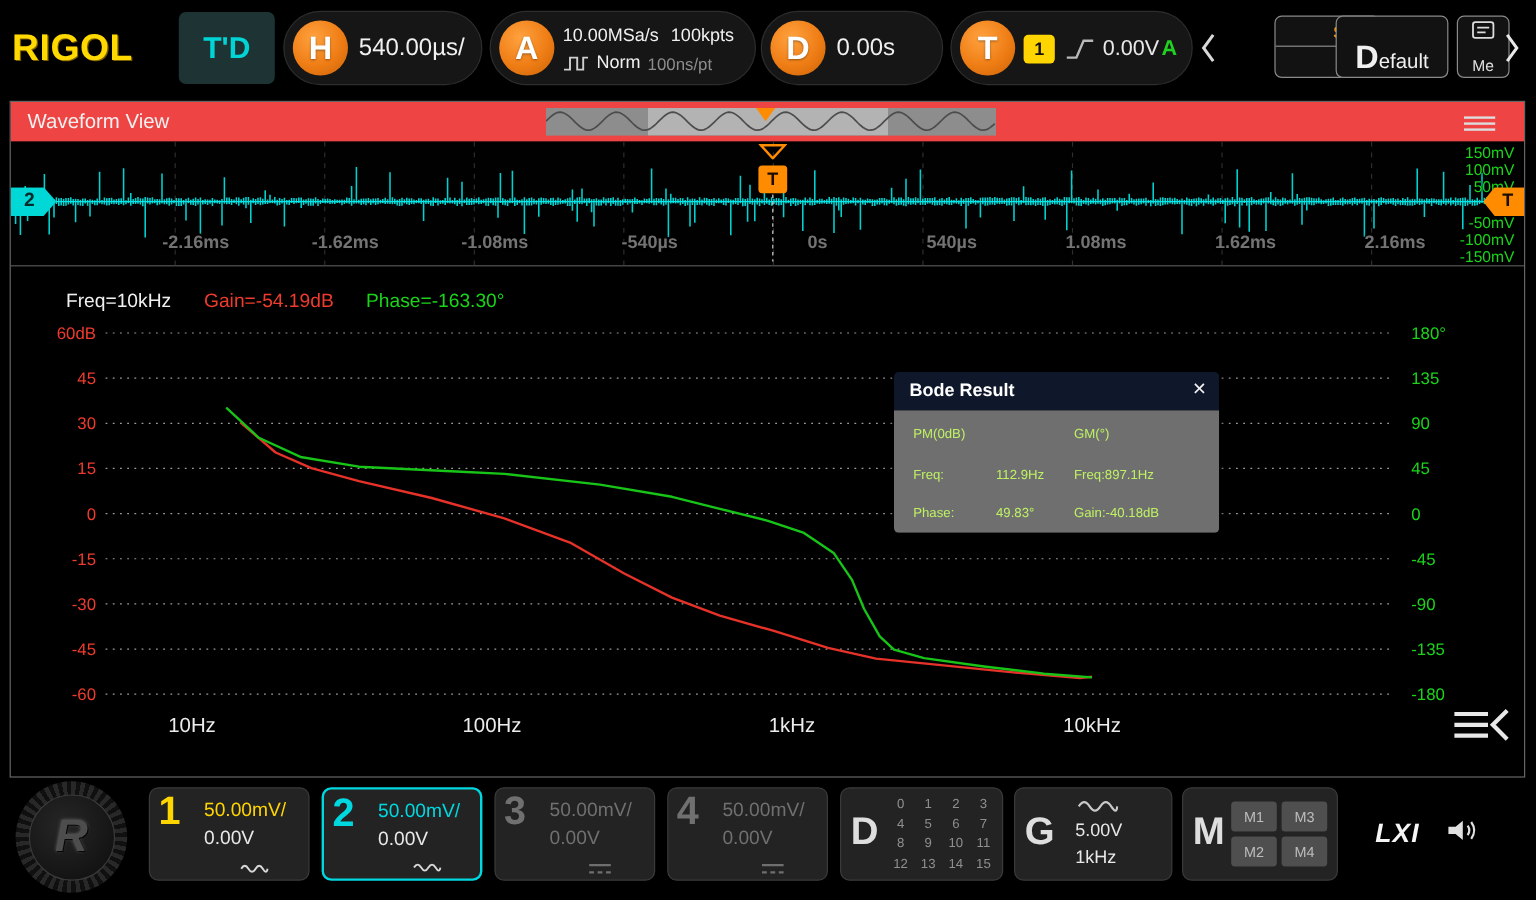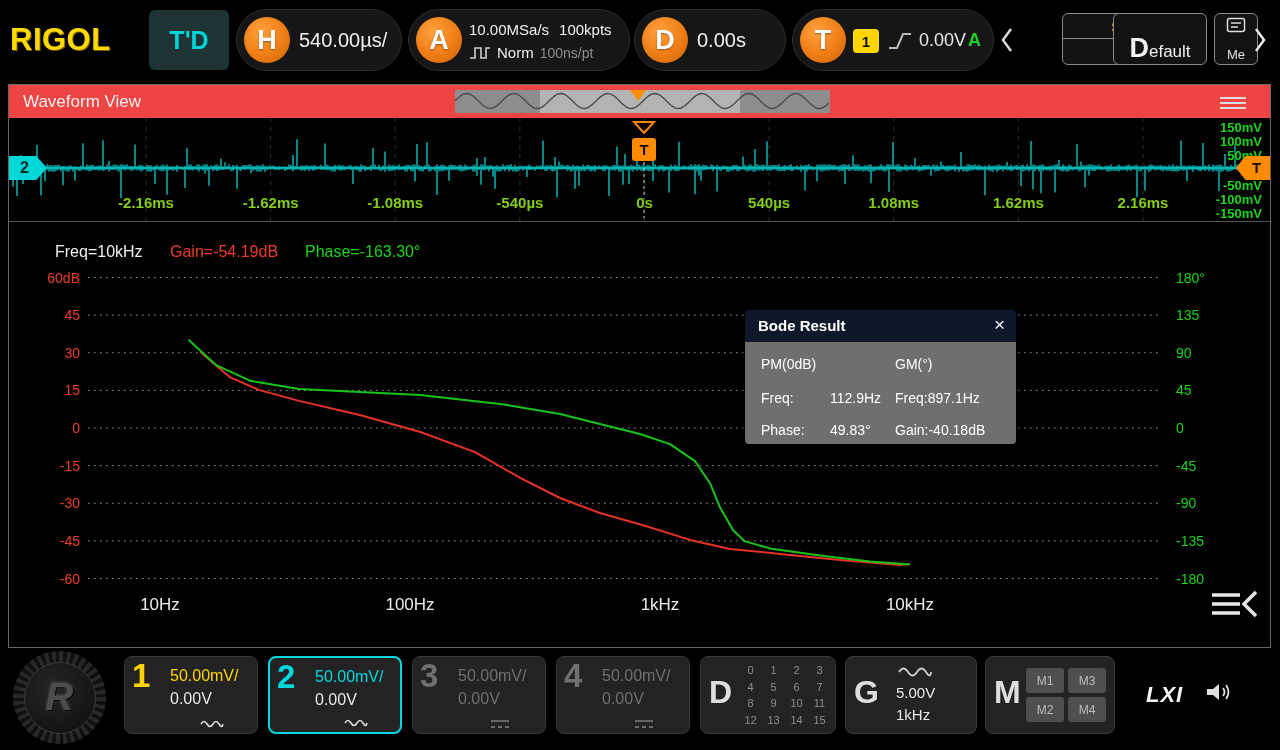--- a/index.html
+++ b/index.html
@@ -46,35 +46,35 @@
   #preview-trig{position:absolute;left:175px;top:0;width:0;height:0;border-left:8px solid transparent;border-right:8px solid transparent;border-top:11px solid #ff8c00}
   #wv-menu{position:absolute;right:24px;top:9px;width:26px;cursor:pointer}
   #wv-menu i{display:block;height:2px;background:#ddd;margin:3px 0}
 
   
   #strip{position:absolute;left:9px;top:118px;width:1261px;height:104px;background:#010101;border-bottom:1px solid #555}
   #trig-flag-wrap{position:absolute;left:622px;top:2px;width:26px;text-align:center;cursor:pointer}
   #trig-flag{width:24px;height:23px;background:#ff8c00;border-radius:3px;color:#1a0d00;font-weight:bold;font-size:15px;line-height:23px;text-align:center;margin:0 auto}
   #ch2-tag{position:absolute;left:0;top:38px;width:38px;height:24px;background:#00d8d8;clip-path:polygon(0 0,72% 0,100% 50%,72% 100%,0 100%);font-weight:bold;font-size:16px;line-height:24px;color:#002b2b;padding-left:11px;cursor:pointer}
   #trig-level-tag{position:absolute;right:0;top:38px;width:34px;height:24px;background:#ff8c00;clip-path:polygon(28% 0,100% 0,100% 100%,28% 100%,0 50%);color:#1a0d00;font-weight:bold;font-size:15px;line-height:24px;text-align:center;padding-left:7px;cursor:pointer}
-  .time-label{position:absolute;width:90px;text-align:center;top:76px;font-size:15px;font-weight:bold;color:#84cc16;text-shadow:0 0 3px #000,0 0 3px #000}
-  .volt-label{position:absolute;right:8px;font-size:13px;font-weight:bold;color:#1ad41a;text-shadow:0 0 2px #000}
+  .time-label{position:absolute;width:90px;text-align:right;top:76px;font-size:15px;font-weight:bold;color:#737373;text-shadow:0 0 3px #000,0 0 3px #000}
+  .volt-label{position:absolute;right:8px;font-size:13px;font-weight:normal;color:#1ad41a;text-shadow:0 0 2px #000}
 
   
   #bode-svg{position:absolute;left:0;top:0;z-index:1;pointer-events:none}
   #ro-freq{position:absolute;left:55px;top:243px;font-size:16px;color:#f0f0f0;z-index:2}
   #ro-gain{position:absolute;left:170px;top:243px;font-size:16px;color:#ef3b2d;z-index:2}
   #ro-phase{position:absolute;left:305px;top:243px;font-size:16px;color:#1ad41a;z-index:2}
 
   #bode-popup{position:absolute;left:745px;top:310px;width:271px;height:134px;border-radius:4px;overflow:hidden;box-shadow:0 3px 12px rgba(0,0,0,.6);z-index:5}
   .popup-header{height:32px;background:#0f172a;position:relative;cursor:move}
   .popup-header .title{position:absolute;left:13px;top:7px;font-size:15px;font-weight:bold;color:#fff}
   .popup-close{position:absolute;right:11px;top:4px;font-size:19px;color:#f2f2f2;cursor:pointer}
   .popup-body{position:relative;height:102px;background:#6f6f6f}
-  .popup-body span{position:absolute;font-size:14px;color:#ffffff}
+  .popup-body span{position:absolute;font-size:11px;color:#bef264}
   #pb-col1{left:16px;top:14px}   #pb-col2{left:150px;top:14px}
   #pb-r1l{left:16px;top:48px}    #pb-r1v1{left:85px;top:48px}  #pb-r1v2{left:150px;top:48px}
   #pb-r2l{left:16px;top:80px}    #pb-r2v1{left:85px;top:80px}  #pb-r2v2{left:150px;top:80px}
 
   #collapse-icon{position:absolute;left:1206px;top:588px;cursor:pointer;z-index:2}
 
   
   #bottom-bar{position:absolute;left:0;top:648px;width:1280px;height:102px;background:#000}
   #home-btn{position:absolute;left:13px;top:3px;width:93px;height:93px;border-radius:50%;background:repeating-conic-gradient(#282828 0deg 5deg,#101010 5deg 10deg);display:flex;align-items:center;justify-content:center;cursor:pointer}
   #home-inner{width:72px;height:72px;border-radius:50%;background:radial-gradient(circle at 40% 35%,#262626,#0d0d0d);border:1px solid #3a3a3a;display:flex;align-items:center;justify-content:center}

